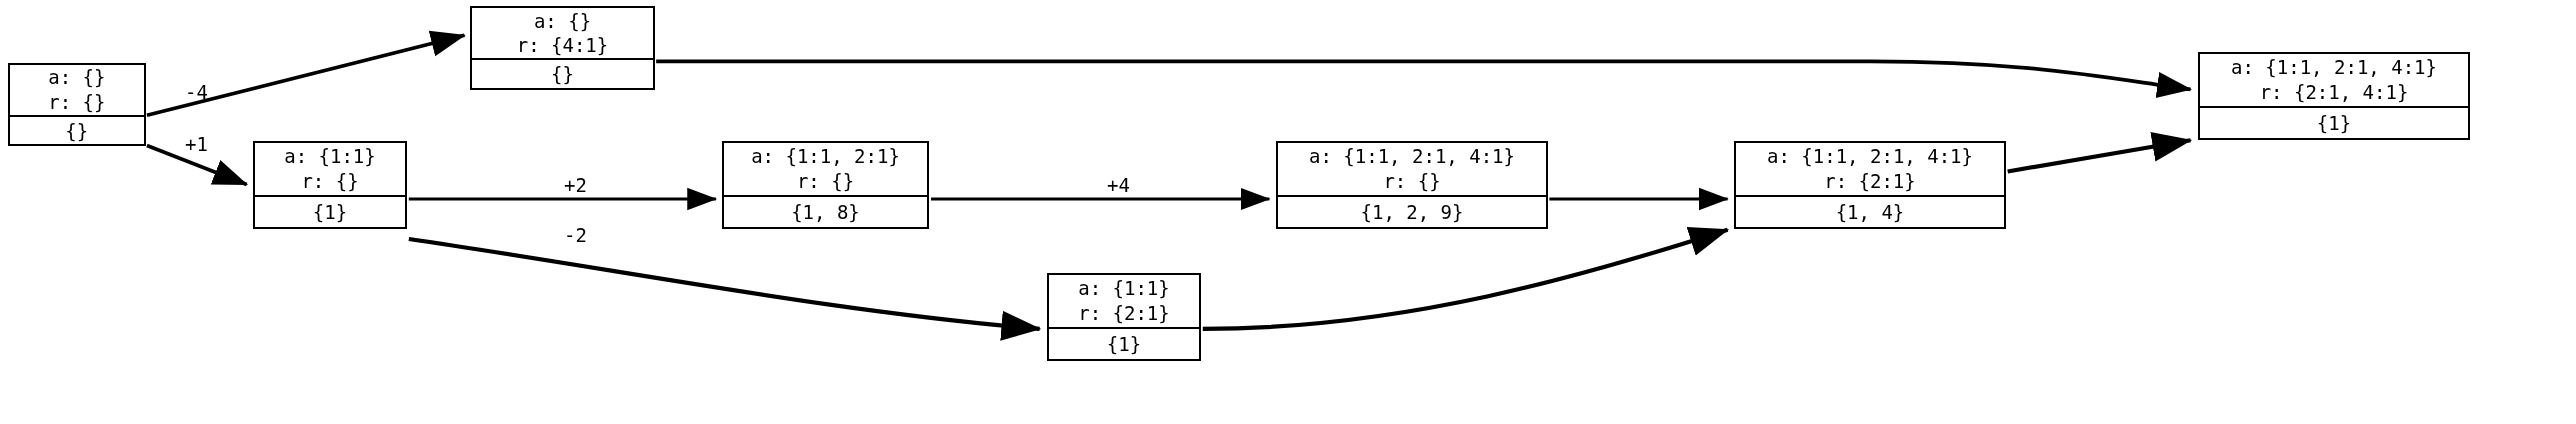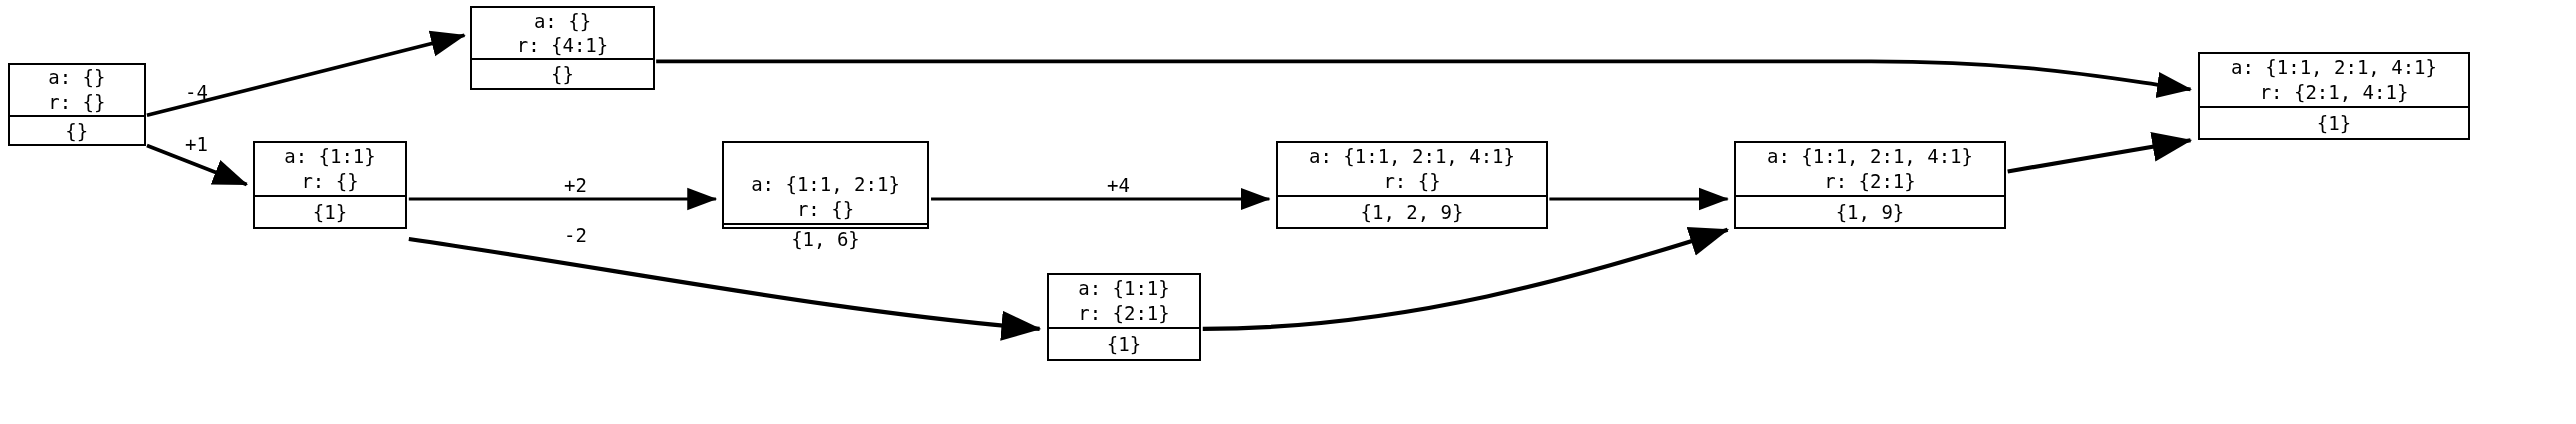--- a/index.html
+++ b/index.html
@@ -121,46 +121,46 @@
     <div class="node-top" style="height:54px;">
       <span class="line">a: {1:1}</span>
       <span class="line">r: {}</span>
     </div>
     <div class="node-bottom">
       <span class="line">{1}</span>
     </div>
   </div>
 
   <div class="node" style="left:722px; top:141px; width:207px; height:88px;">
-    <div class="node-top" style="height:54px;margin-top:28px;">
+    <div class="node-top" style="height:54px;">
       <span class="line">a: {1:1, 2:1}</span>
       <span class="line">r: {}</span>
     </div>
     <div class="node-bottom">
-      <span class="line">{1, 6}</span>
+      <span class="line">{1, 8}</span>
     </div>
   </div>
 
   <div class="node" style="left:1276px; top:141px; width:272px; height:88px;">
     <div class="node-top" style="height:54px;">
       <span class="line">a: {1:1, 2:1, 4:1}</span>
       <span class="line">r: {}</span>
     </div>
     <div class="node-bottom">
       <span class="line">{1, 2, 9}</span>
     </div>
   </div>
 
   <div class="node" style="left:1734px; top:141px; width:272px; height:88px;">
     <div class="node-top" style="height:54px;">
       <span class="line">a: {1:1, 2:1, 4:1}</span>
       <span class="line">r: {2:1}</span>
     </div>
     <div class="node-bottom">
-      <span class="line">{1, 9}</span>
+      <span class="line">{1, 4}</span>
     </div>
   </div>
 
   <div class="node" style="left:1047px; top:273px; width:154px; height:88px;">
     <div class="node-top" style="height:54px;">
       <span class="line">a: {1:1}</span>
       <span class="line">r: {2:1}</span>
     </div>
     <div class="node-bottom">
       <span class="line">{1}</span>

